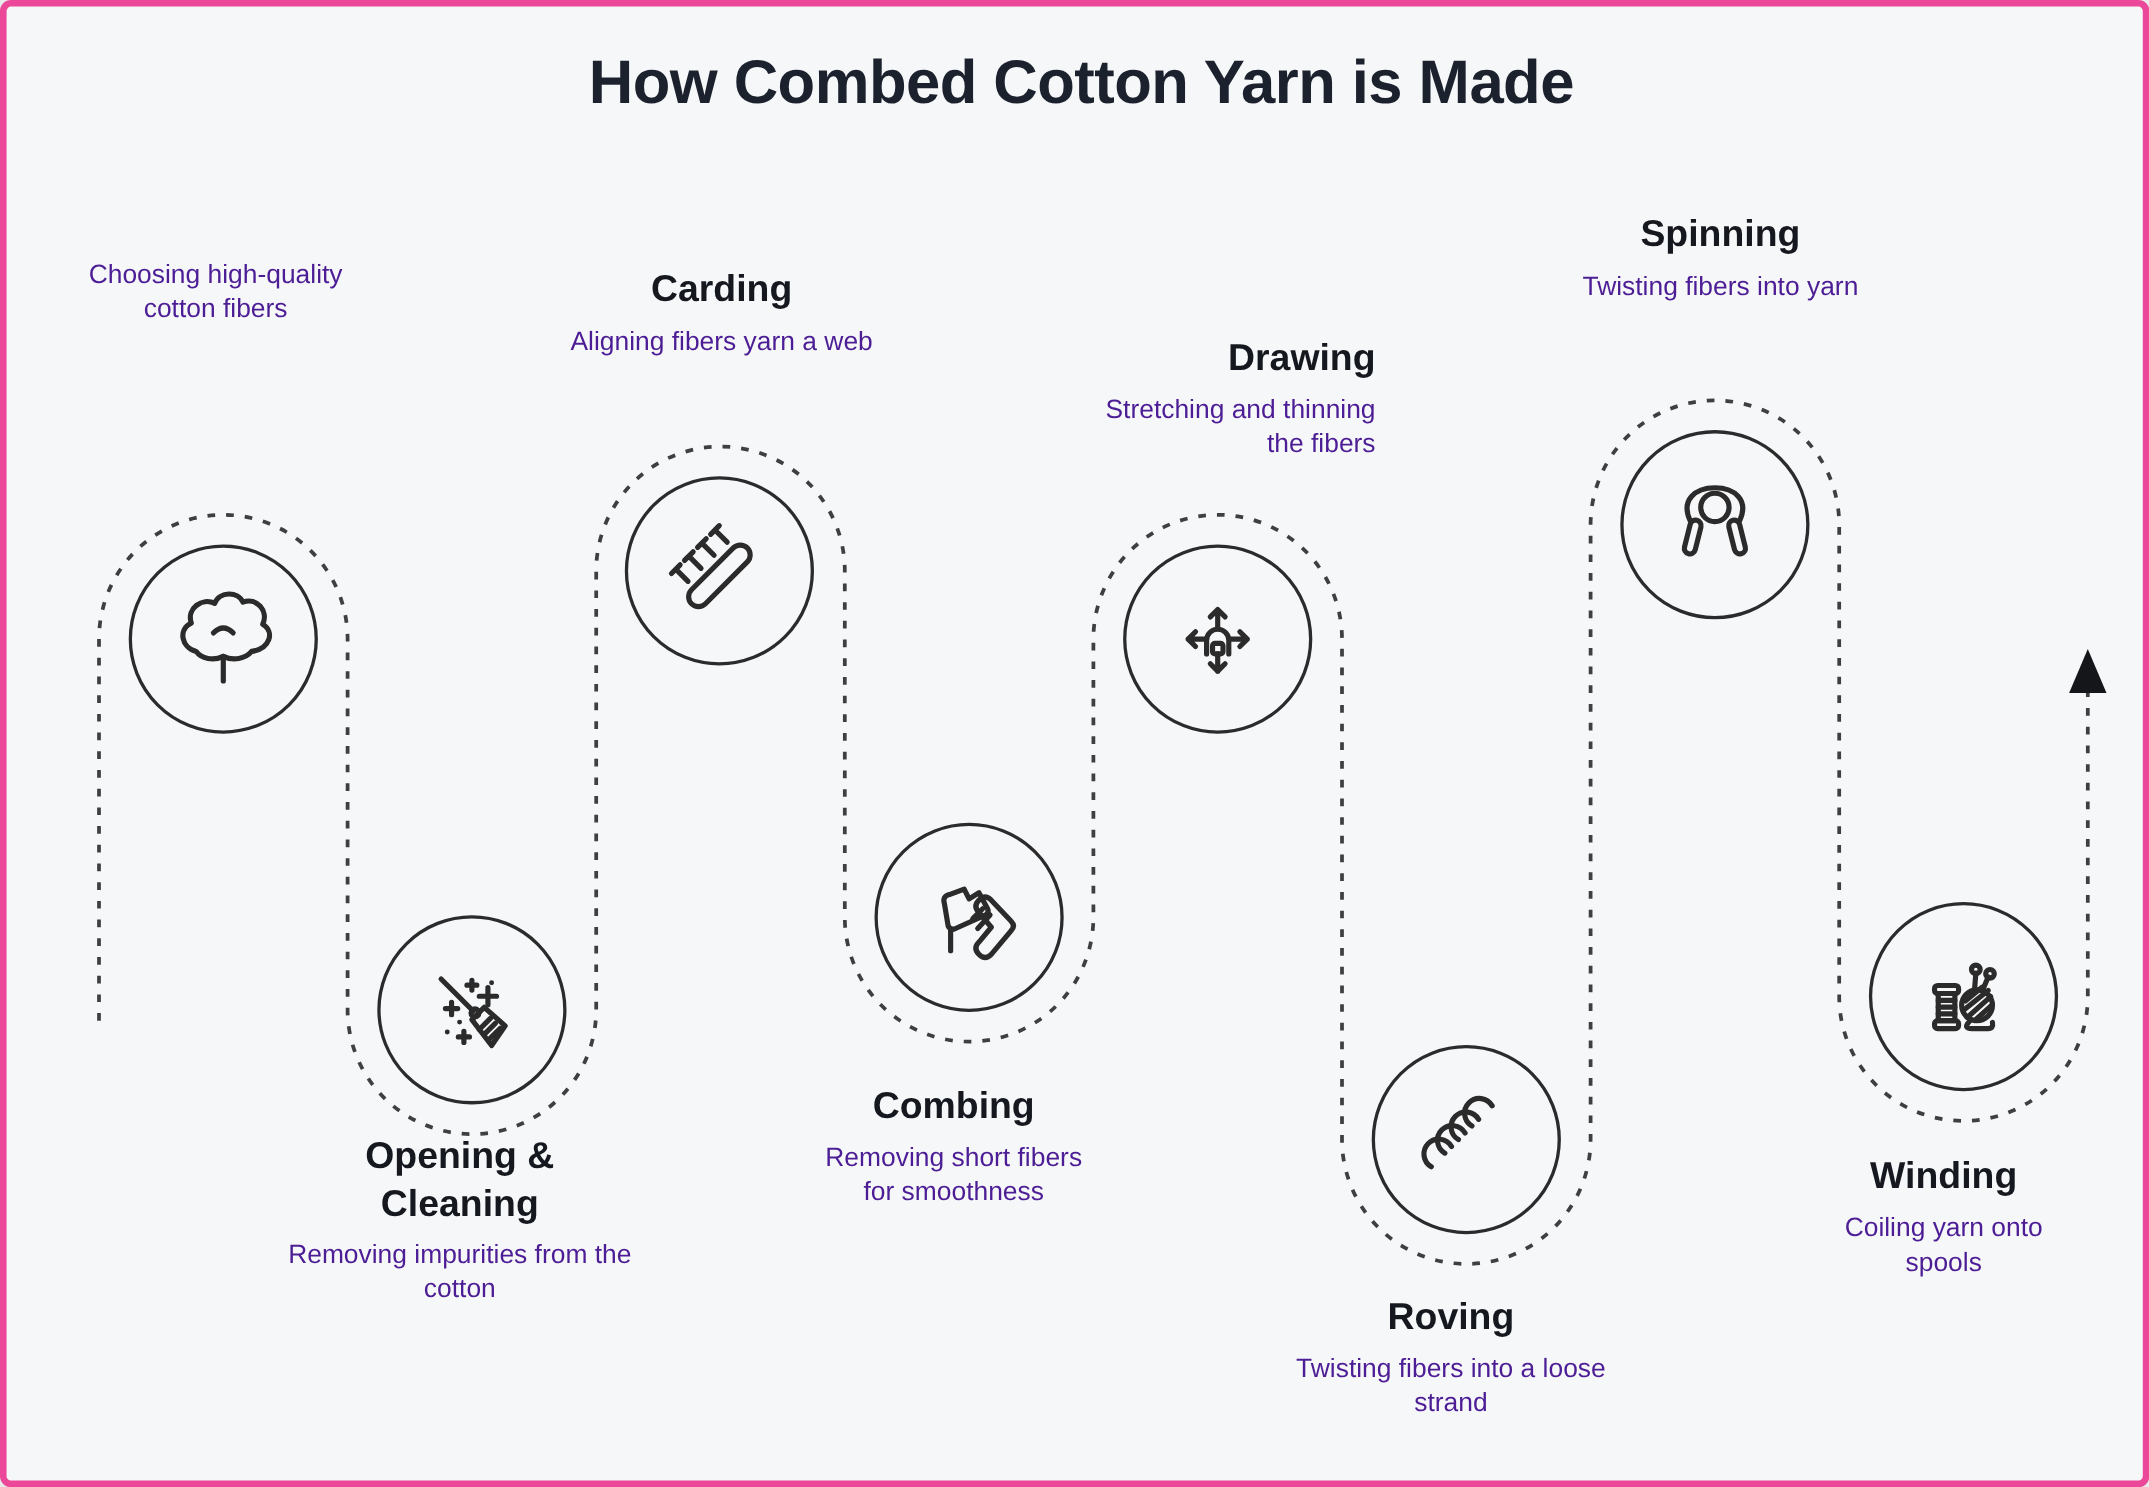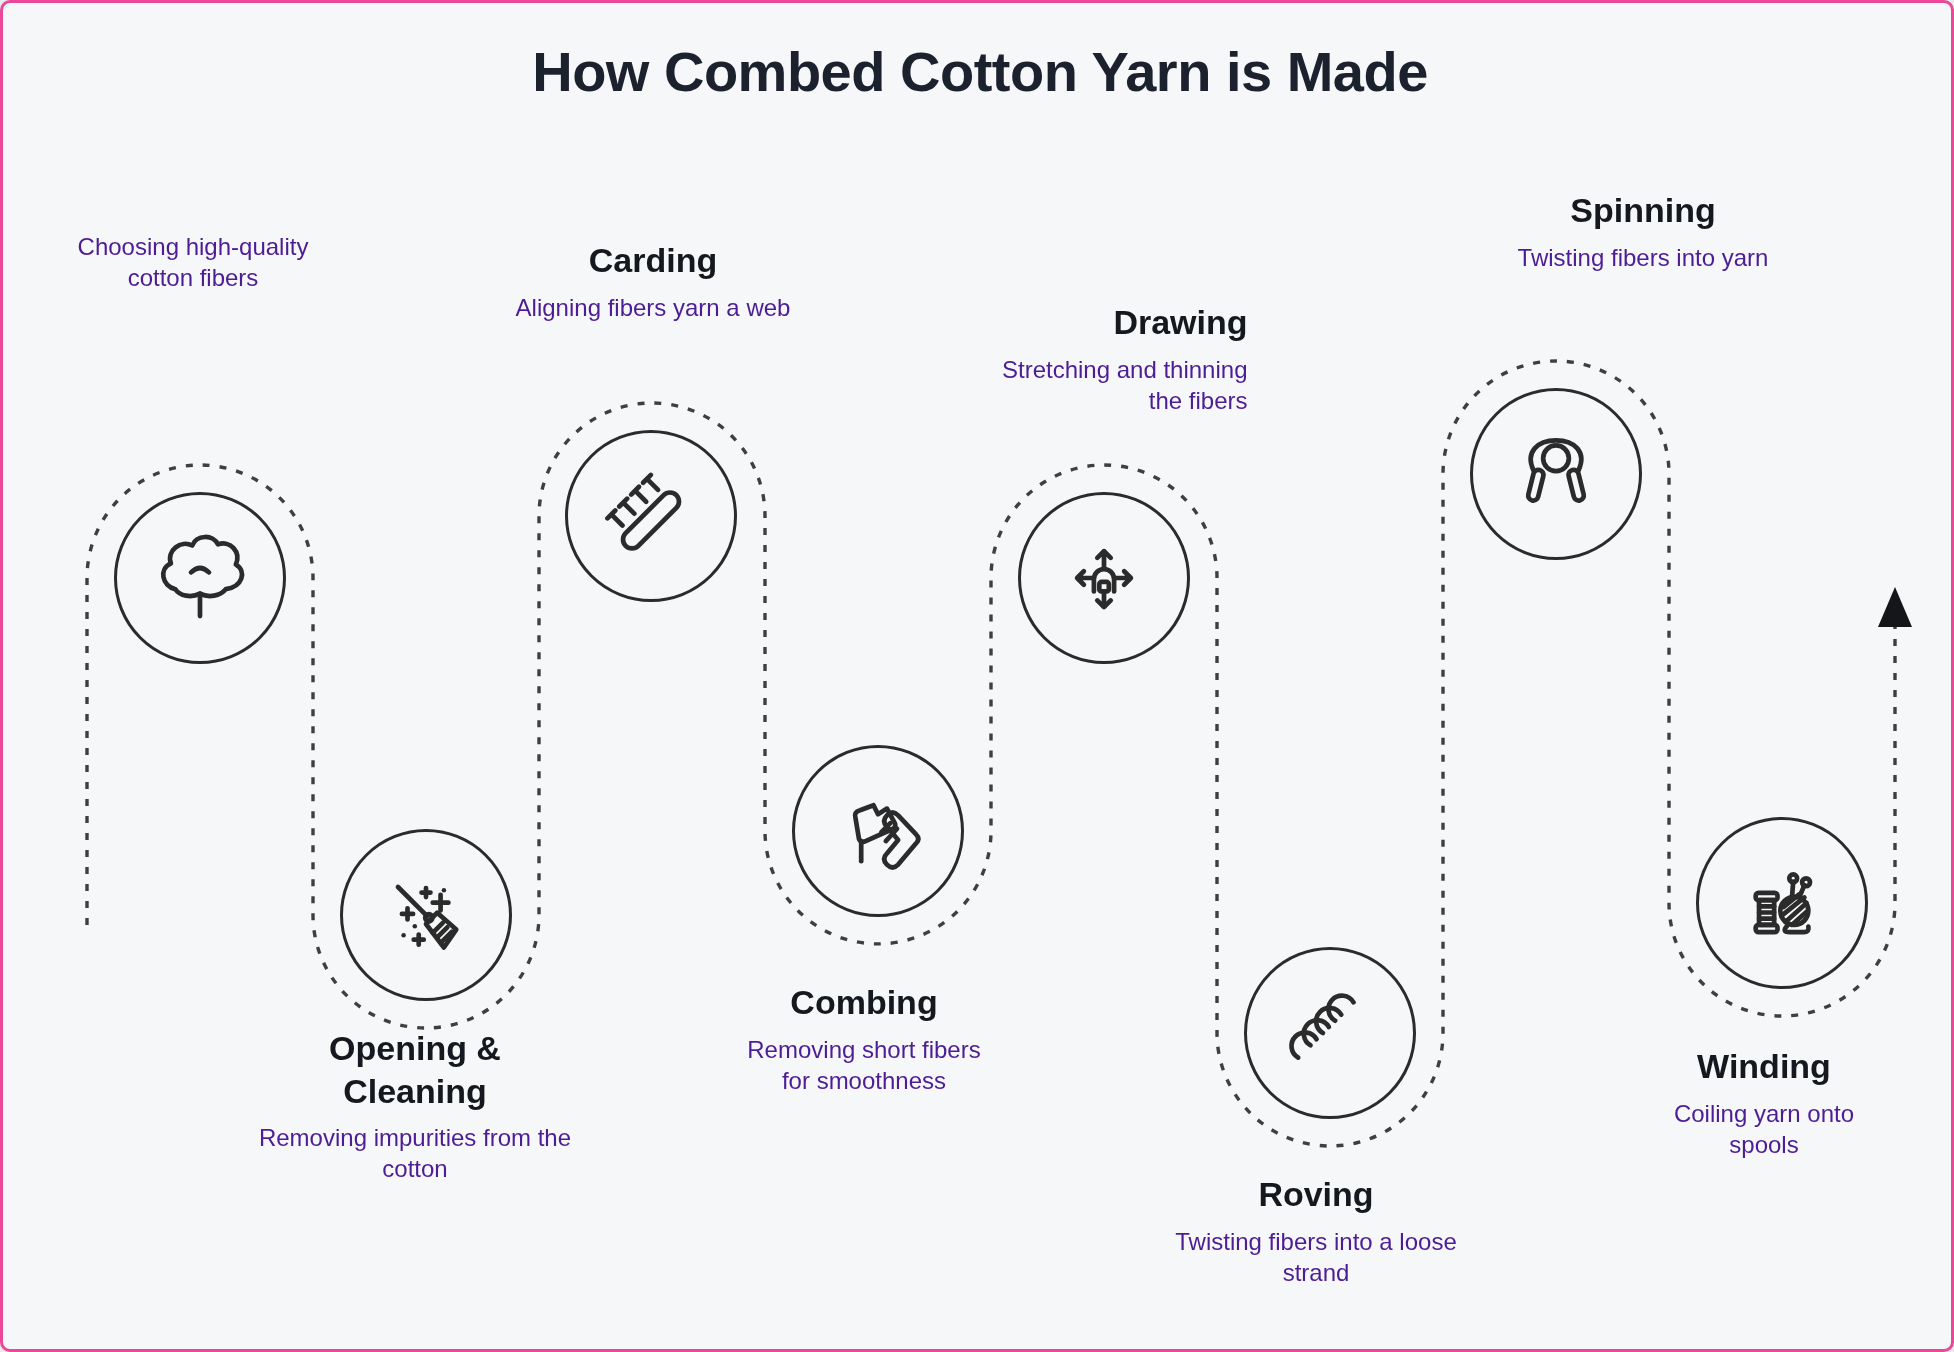--- a/index.html
+++ b/index.html
@@ -1,20 +1,20 @@
 <!DOCTYPE html>
 <html><head>
 <meta charset="utf-8">
 <style>
   html,body{margin:0;padding:0;background:#e9eaec;}
   .stage{
     position:relative;
     width:1954px;height:1352px;
     background:#f6f7f9;
-    border:3px solid #ec4899;
+    border:6px solid #ec4899;
     border-radius:10px;
     box-sizing:border-box;
     overflow:hidden;
     font-family:"Liberation Sans", sans-serif;
     color:#15181e;
   }
   .main-title{
     position:absolute;
     left:977px;top:36px;
     transform:translateX(-50%);
@@ -53,21 +53,21 @@
     color:#4c1d95;
     margin:10px auto 0 auto;
   }
   
   .t1{left:190px;top:218px;}  .t1 .step-title{max-width:255px;} .t1 .step-desc{max-width:295px;}
   .t2{left:412px;top:1024px;} .t2 .step-title{max-width:265px;} .t2 .step-desc{max-width:335px;}
   .t3{left:650px;top:236px;}  .t3 .step-desc{max-width:325px;}
   .t4{left:861px;top:978px;}  .t4 .step-desc{max-width:250px;}
   .t5{left:1102px;top:298px;text-align:right;} .t5 .step-desc{max-width:285px;}
   .t6{left:1313px;top:1170px;}.t6 .step-desc{max-width:295px;}
-  .t7{left:1640px;top:186px;} .t7 .step-desc{max-width:295px;}
+  .t7{left:1558px;top:186px;} .t7 .step-desc{max-width:295px;}
   .t8{left:1761px;top:1042px;}.t8 .step-desc{max-width:265px;}
   .n1{left:111px;top:489px;}
   .n2{left:337px;top:826px;}
   .n3{left:562px;top:427px;}
   .n4{left:789px;top:742px;}
   .n5{left:1015px;top:489px;}
   .n6{left:1241px;top:944px;}
   .n7{left:1467px;top:385px;}
   .n8{left:1693px;top:814px;}
   .icon{stroke:#2b2b2b;fill:none;stroke-width:4.2;stroke-linecap:round;stroke-linejoin:round;}

